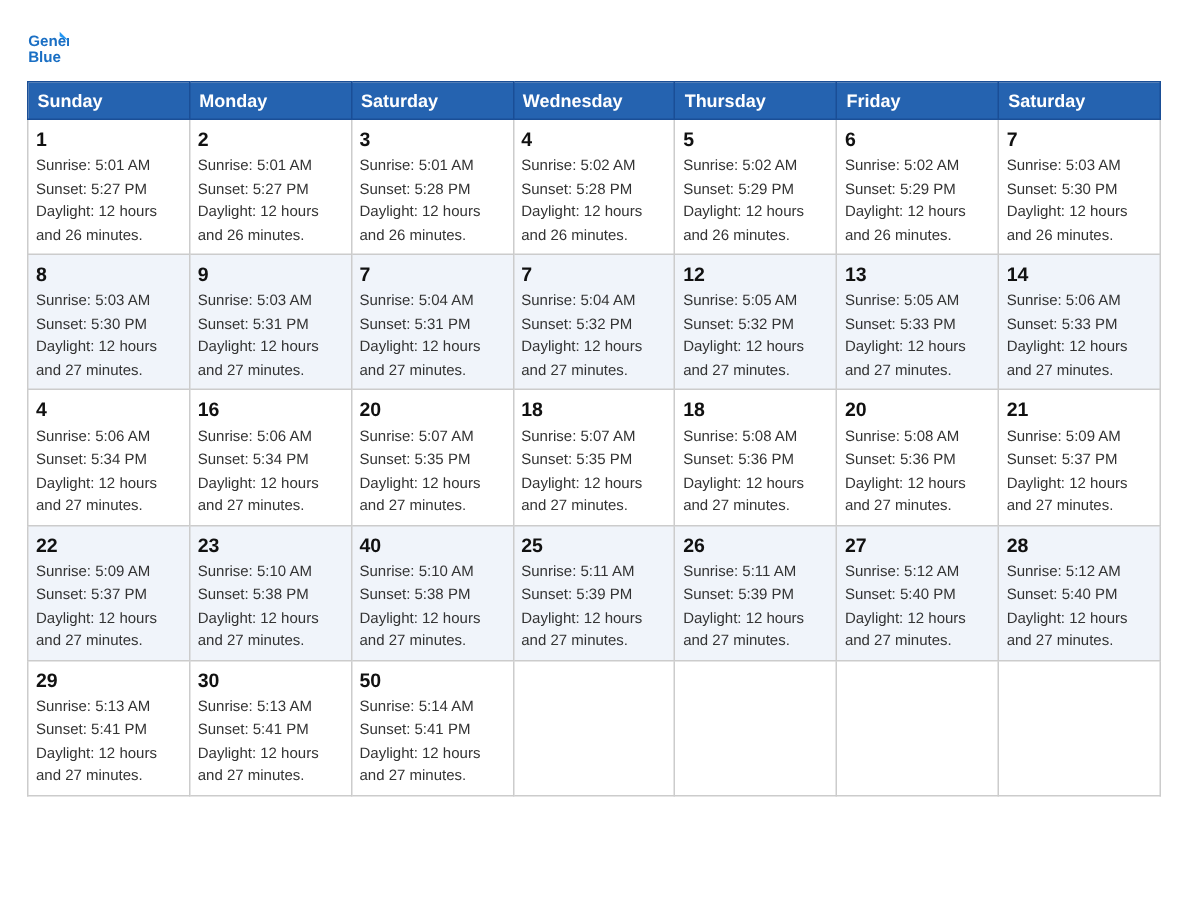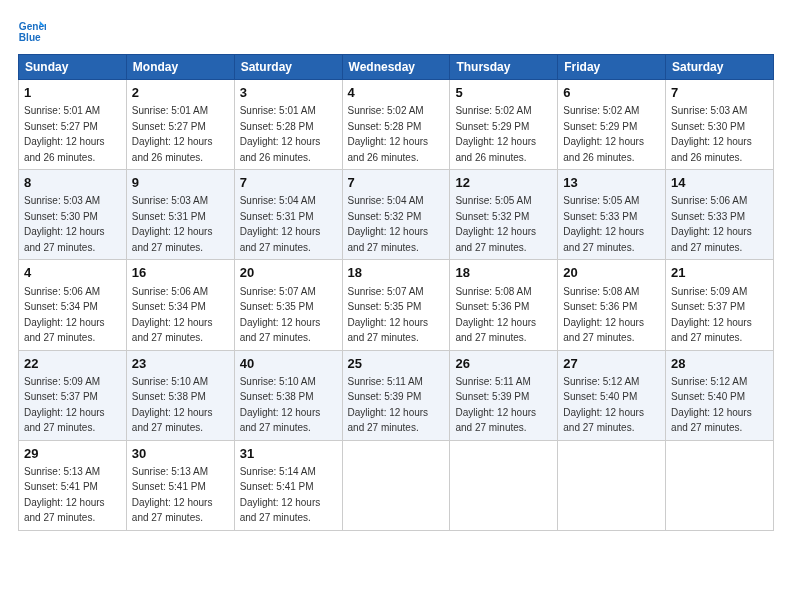--- a/index.html
+++ b/index.html
@@ -200,21 +200,21 @@
           <td><span class="day-num">27</span>
 <span class="day-info">Sunrise: 5:12 AM<br>Sunset: 5:40 PM<br>Daylight: 12 hours<br>and 27 minutes.</span></td>
           <td><span class="day-num">28</span>
 <span class="day-info">Sunrise: 5:12 AM<br>Sunset: 5:40 PM<br>Daylight: 12 hours<br>and 27 minutes.</span></td>
         </tr>
         <tr>
           <td><span class="day-num">29</span>
 <span class="day-info">Sunrise: 5:13 AM<br>Sunset: 5:41 PM<br>Daylight: 12 hours<br>and 27 minutes.</span></td>
           <td><span class="day-num">30</span>
 <span class="day-info">Sunrise: 5:13 AM<br>Sunset: 5:41 PM<br>Daylight: 12 hours<br>and 27 minutes.</span></td>
-          <td><span class="day-num">31</span>
+          <td><span class="day-num">50</span>
 <span class="day-info">Sunrise: 5:14 AM<br>Sunset: 5:41 PM<br>Daylight: 12 hours<br>and 27 minutes.</span></td>
           <td class="empty"></td>
           <td class="empty"></td>
           <td class="empty"></td>
           <td class="empty"></td>
         </tr>
       </tbody>
   </table>
 </div>
 

